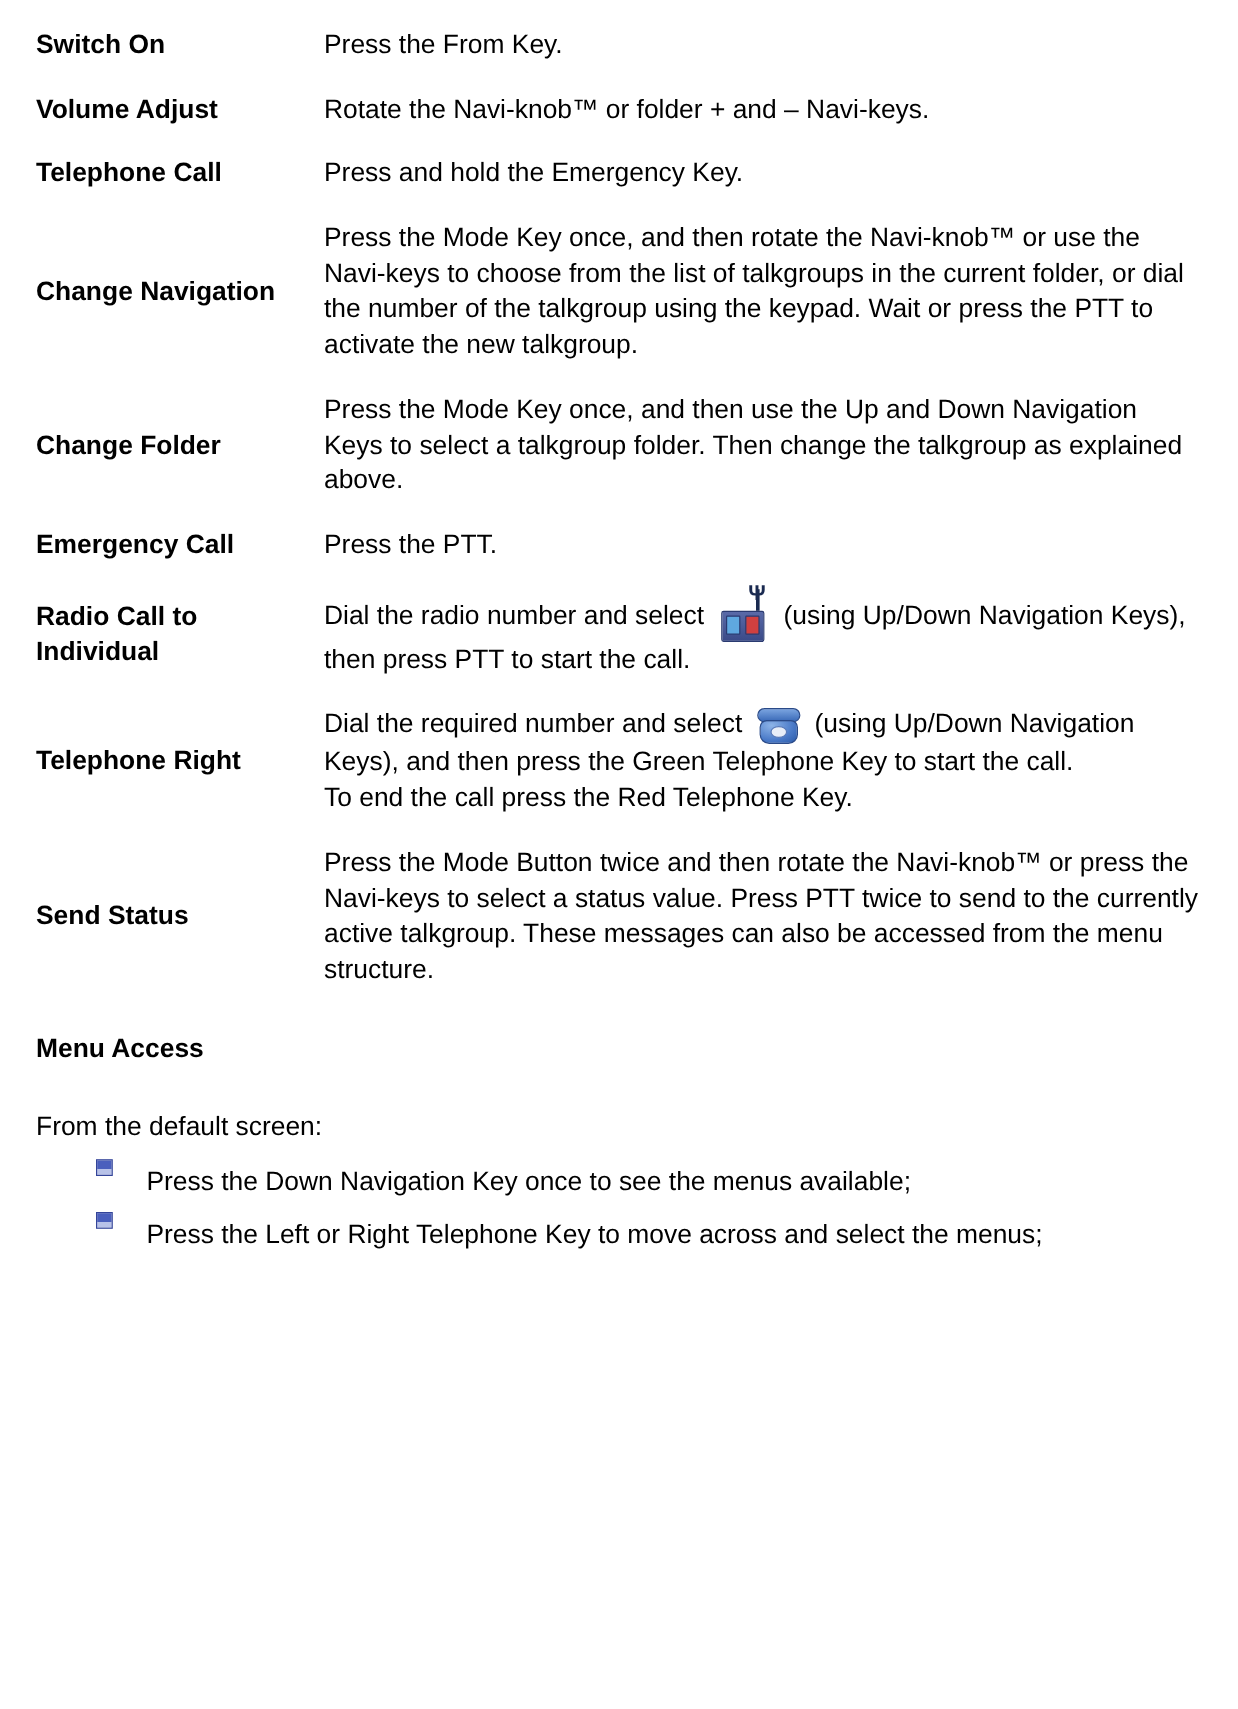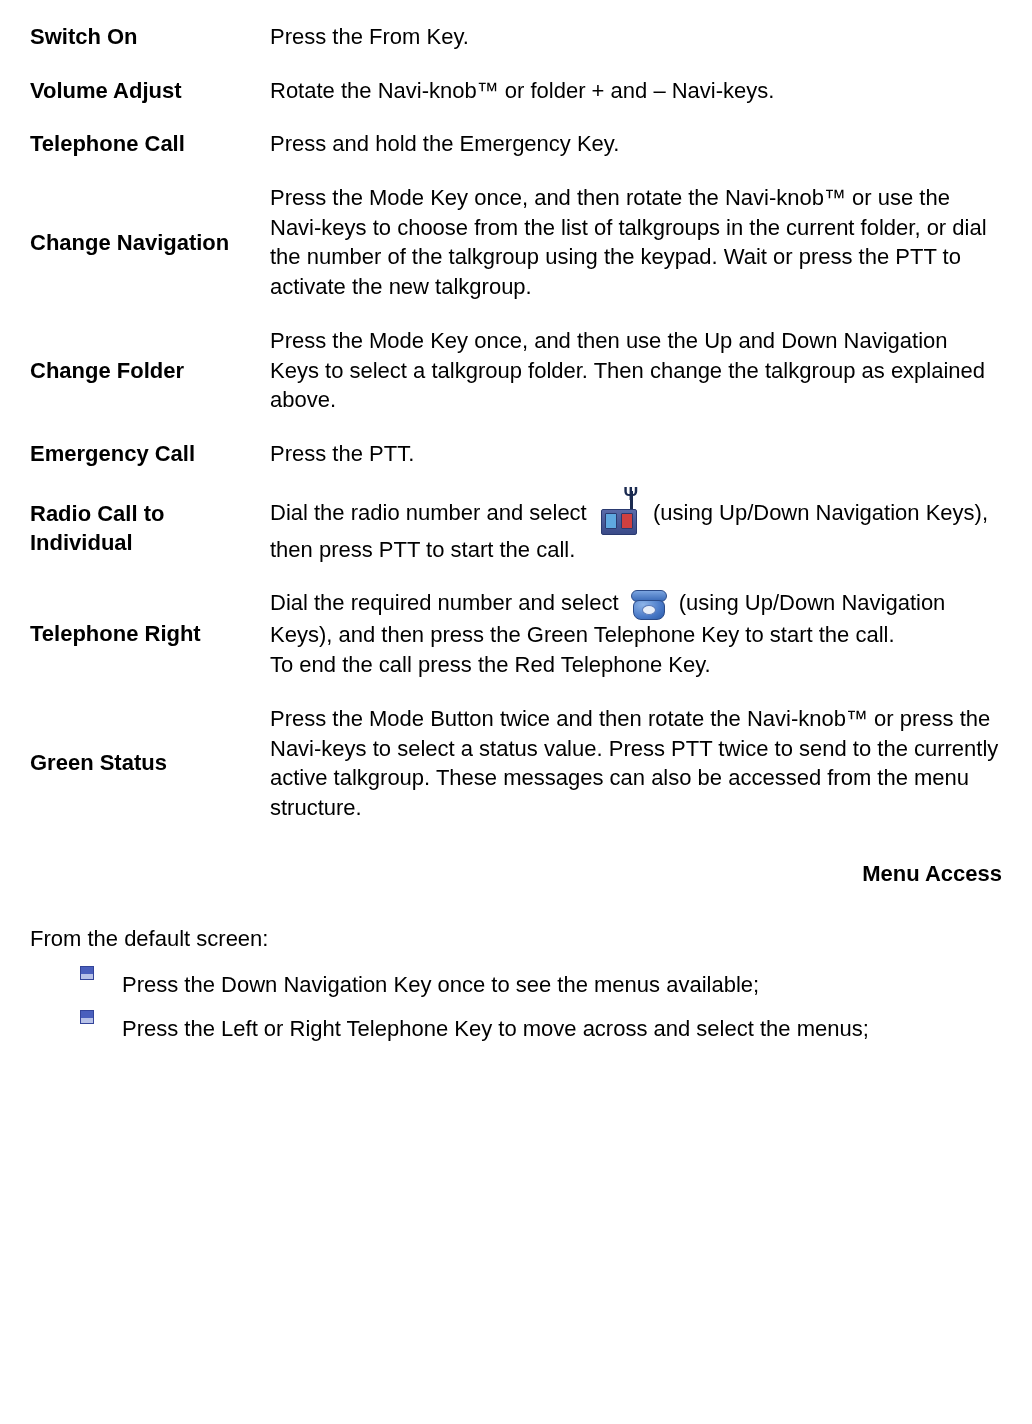--- a/index.html
+++ b/index.html
@@ -31,21 +31,20 @@
   }
   .cell-desc {
     display: table-cell;
     vertical-align: middle;
     padding: 12px 0 12px 0;
   }
   .section-heading {
     font-weight: bold;
     margin-top: 24px;
     margin-bottom: 18px;
-    text-align: right;
   }
   .intro {
     margin-bottom: 4px;
     margin-top: 36px;
   }
   .bullet-list {
     margin: 0;
     padding: 0;
     list-style: none;
   }
@@ -217,21 +216,21 @@
 
   <div class="row">
     <div class="cell-label">Telephone Right</div>
     <div class="cell-desc">
       <span>Dial the required number and select </span><span class="phone-icon-wrap"><span class="phone-handset"></span><span class="phone-base"></span></span><span> (using Up/Down Navigation Keys), and then press the Green Telephone Key to start the call.</span><br>
       <span>To end the call press the Red Telephone Key.</span>
     </div>
   </div>
 
   <div class="row">
-    <div class="cell-label">Green Status</div>
+    <div class="cell-label">Send Status</div>
     <div class="cell-desc">Press the Mode Button twice and then rotate the Navi-knob™ or press the Navi-keys to select a status value. Press PTT twice to send to the currently active talkgroup. These messages can also be accessed from the menu structure.</div>
   </div>
 
 </div>
 
 <div class="section-heading">Menu Access</div>
 
 <div class="intro">From the default screen:</div>
 
 <ul class="bullet-list">

